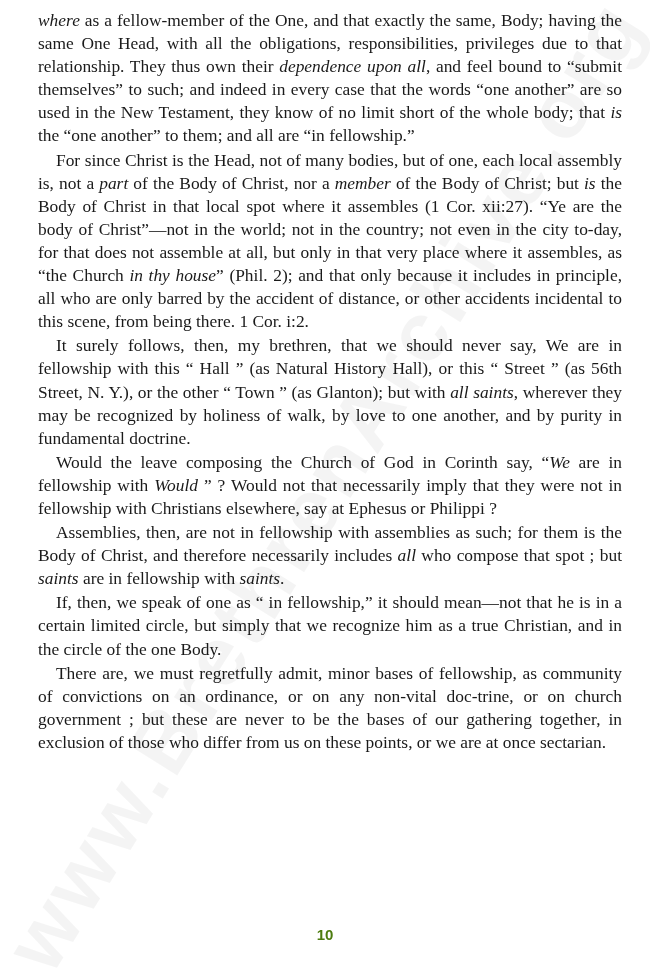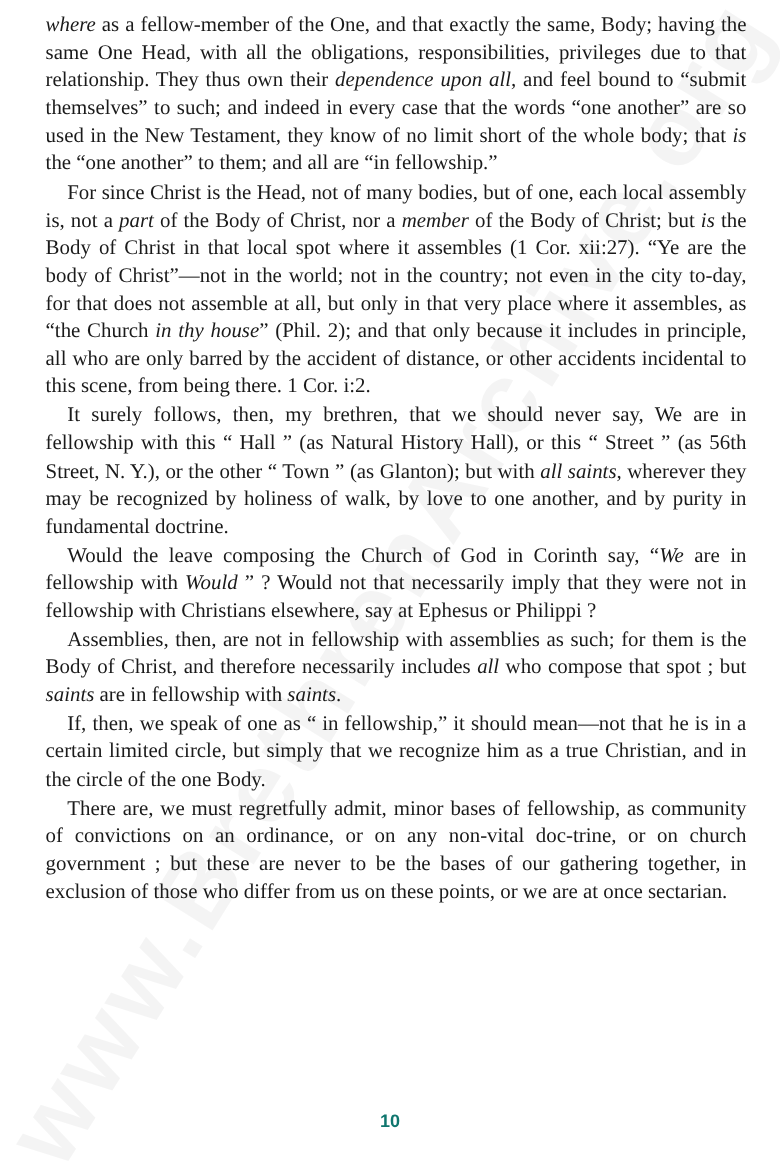--- a/index.html
+++ b/index.html
@@ -51,21 +51,21 @@
     }
     .page-number {
       position: absolute;
       left: 0;
       right: 0;
       top: 926px;
       text-align: center;
       font-family: "Liberation Sans", "DejaVu Sans", sans-serif;
       font-weight: bold;
       font-size: 15px;
-      color: #0f766e;
+      color: #4d7c0f;
       z-index: 1;
     }
   </style>
 </head>
 <body>
 
 <div class="watermark">www.BrethrenArchive.org</div>
 
 <div class="page">
   <p class="para"><em>where</em><span> as a fellow-member of the One, and that exactly the same, Body; having the same One Head, with all the obligations, responsibilities, privileges due to that relationship.  They thus own their </span><em>dependence upon all</em><span>, and feel bound to “submit themselves” to such; and indeed in every case that the words “one another” are so used in the New Testament, they know of no limit short of the whole body;  that </span><em>is</em><span> the “one another” to them; and all are “in fellowship.”</span></p>

